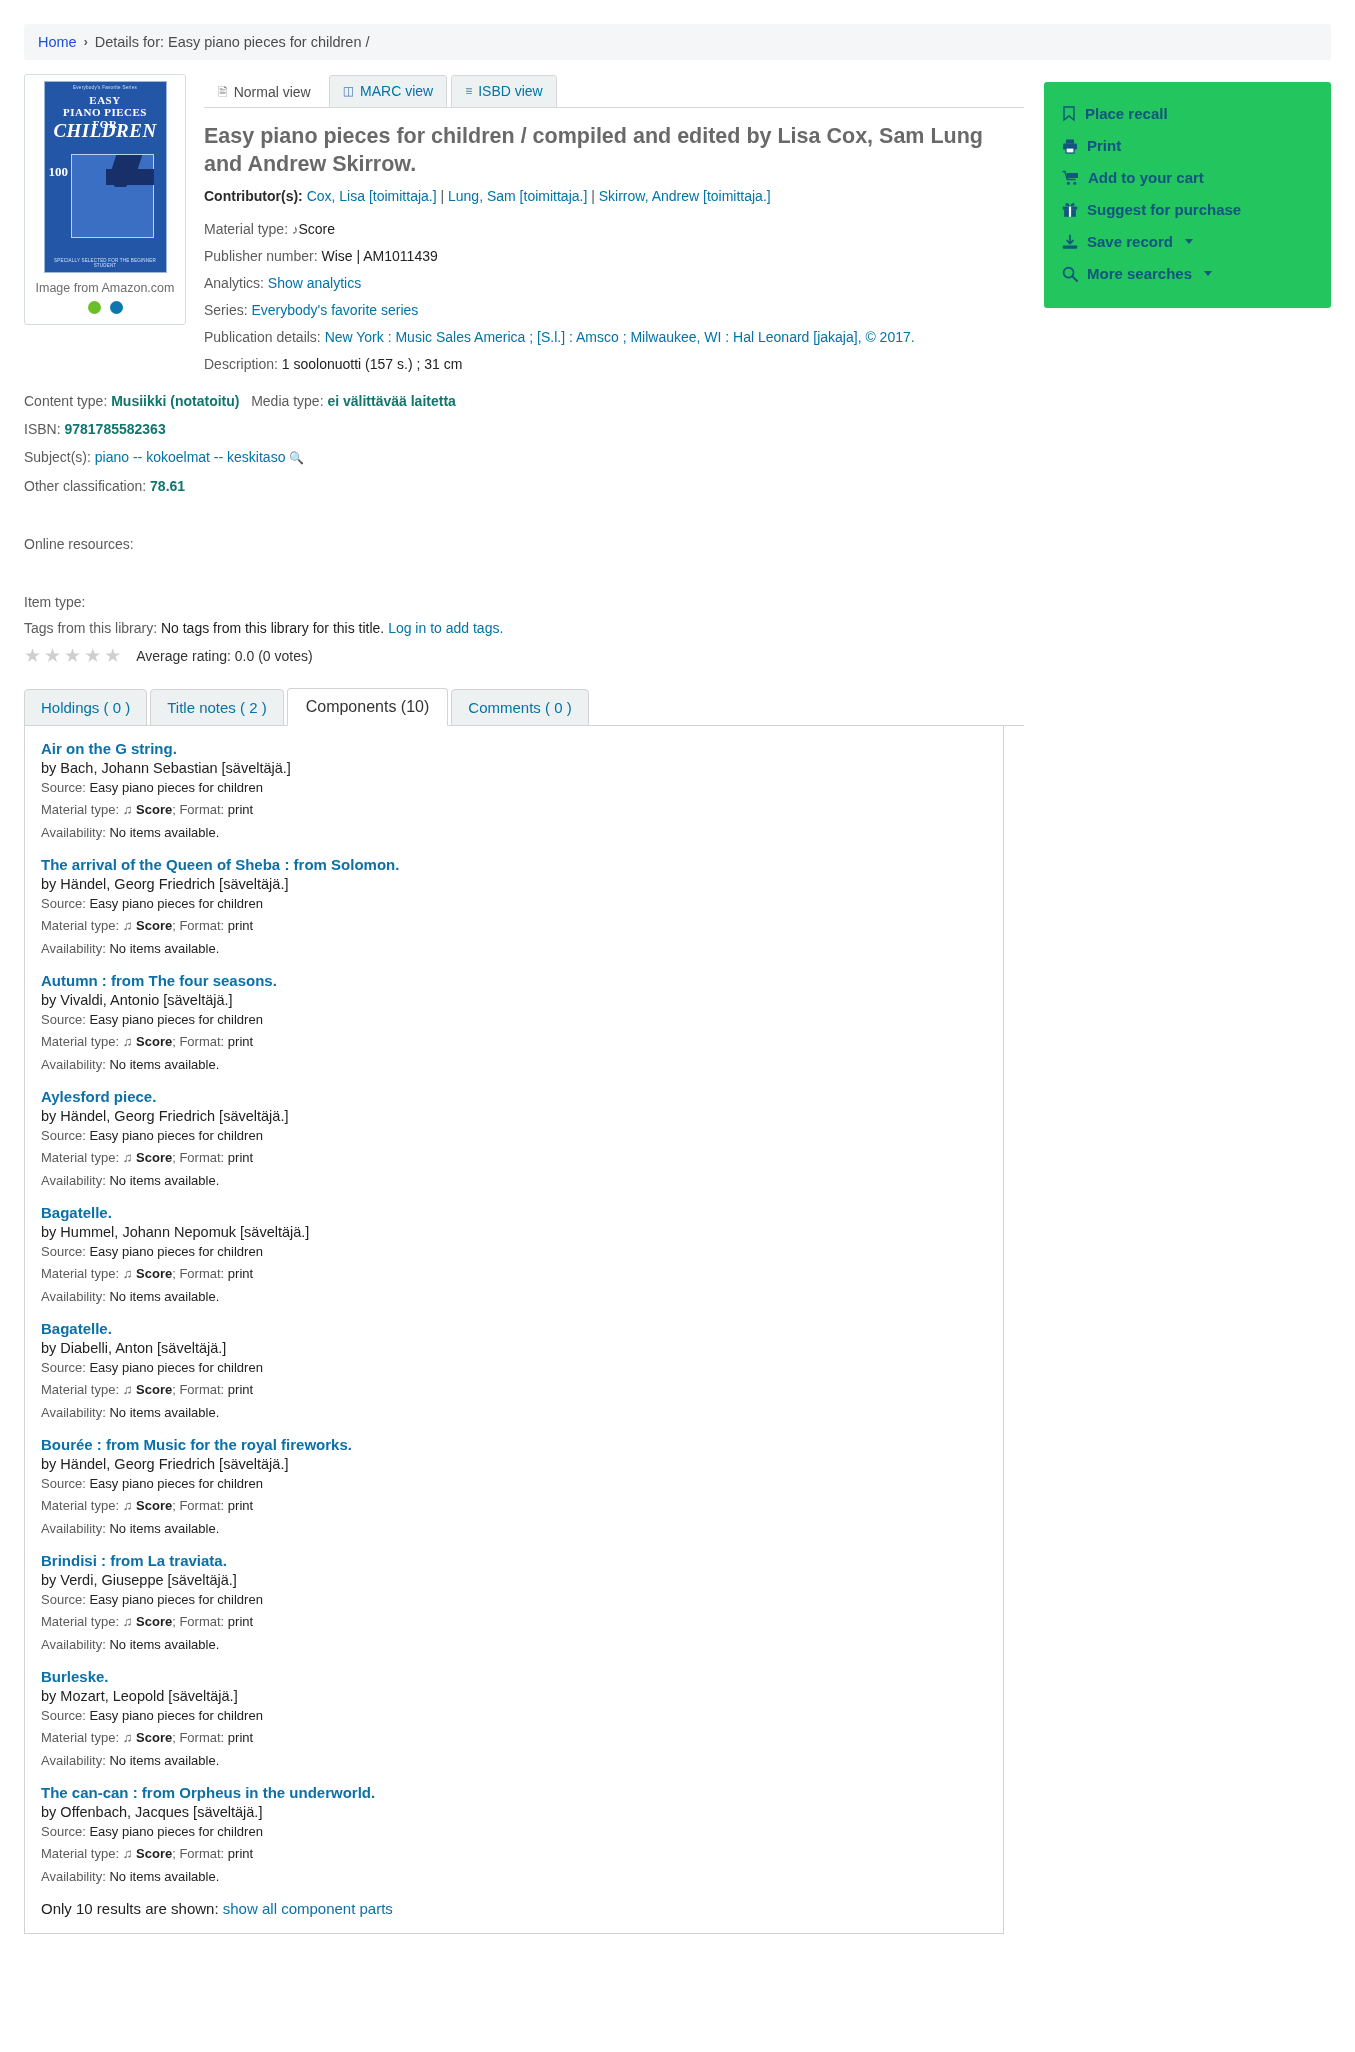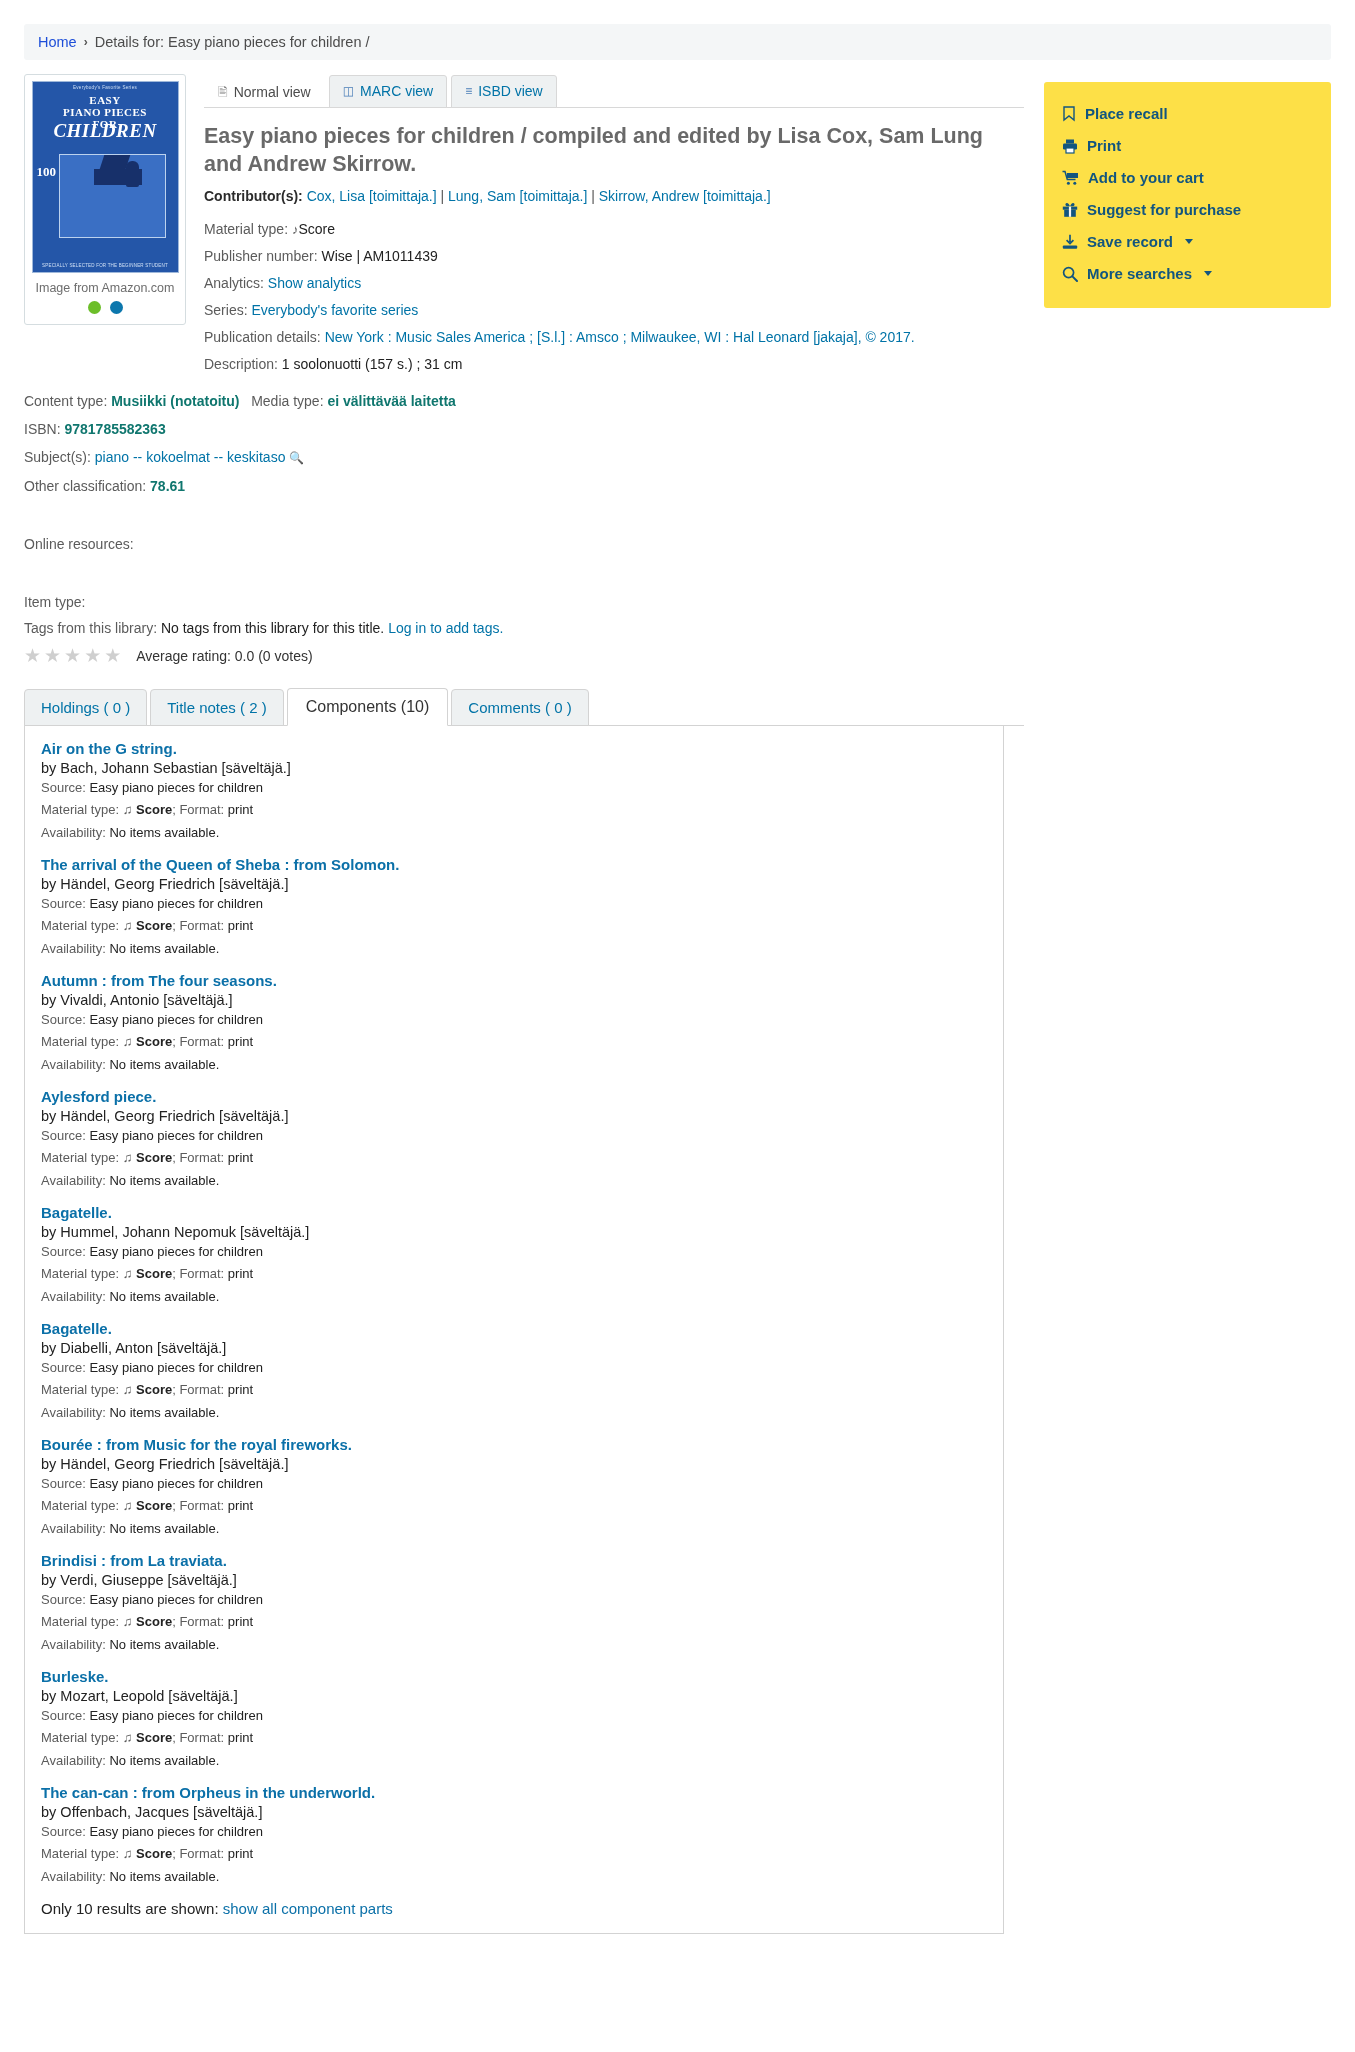--- a/index.html
+++ b/index.html
@@ -57,21 +57,21 @@
   .cover-box {
     width: 162px;
     flex: 0 0 162px;
     border: 1px solid #d5dde0;
     border-radius: 3px;
     padding: 6px 6px 8px 6px;
     text-align: center;
     background: #fff;
   }
   .cover-art {
-    width: 147px;
+    width: 123px;
     height: 192px;
     margin: 0 auto;
     background:
       linear-gradient(#2456a8, #2456a8);
     position: relative;
     overflow: hidden;
     border: 1px solid #9fb8da;
   }
   .cover-art .ctitle {
     position: absolute;
@@ -288,21 +288,21 @@
   .comp-av { font-size: 13px; color: #5b5b5b; line-height: 20px; margin-top: 3px; }
   .comp-av .v { color: #222; }
   .only-results {
     font-size: 15px;
     color: #222;
   }
   .only-results a { color: #0b70a8; text-decoration: none; }
 
   
   .side-panel {
-    background: #fde047;
+    background: #22c55e;
     border-radius: 3px;
     padding: 16px 18px 18px 18px;
     width: 100%;
   }
   .side-item {
     display: flex;
     align-items: center;
     gap: 9px;
     font-size: 15px;
     font-weight: bold;

